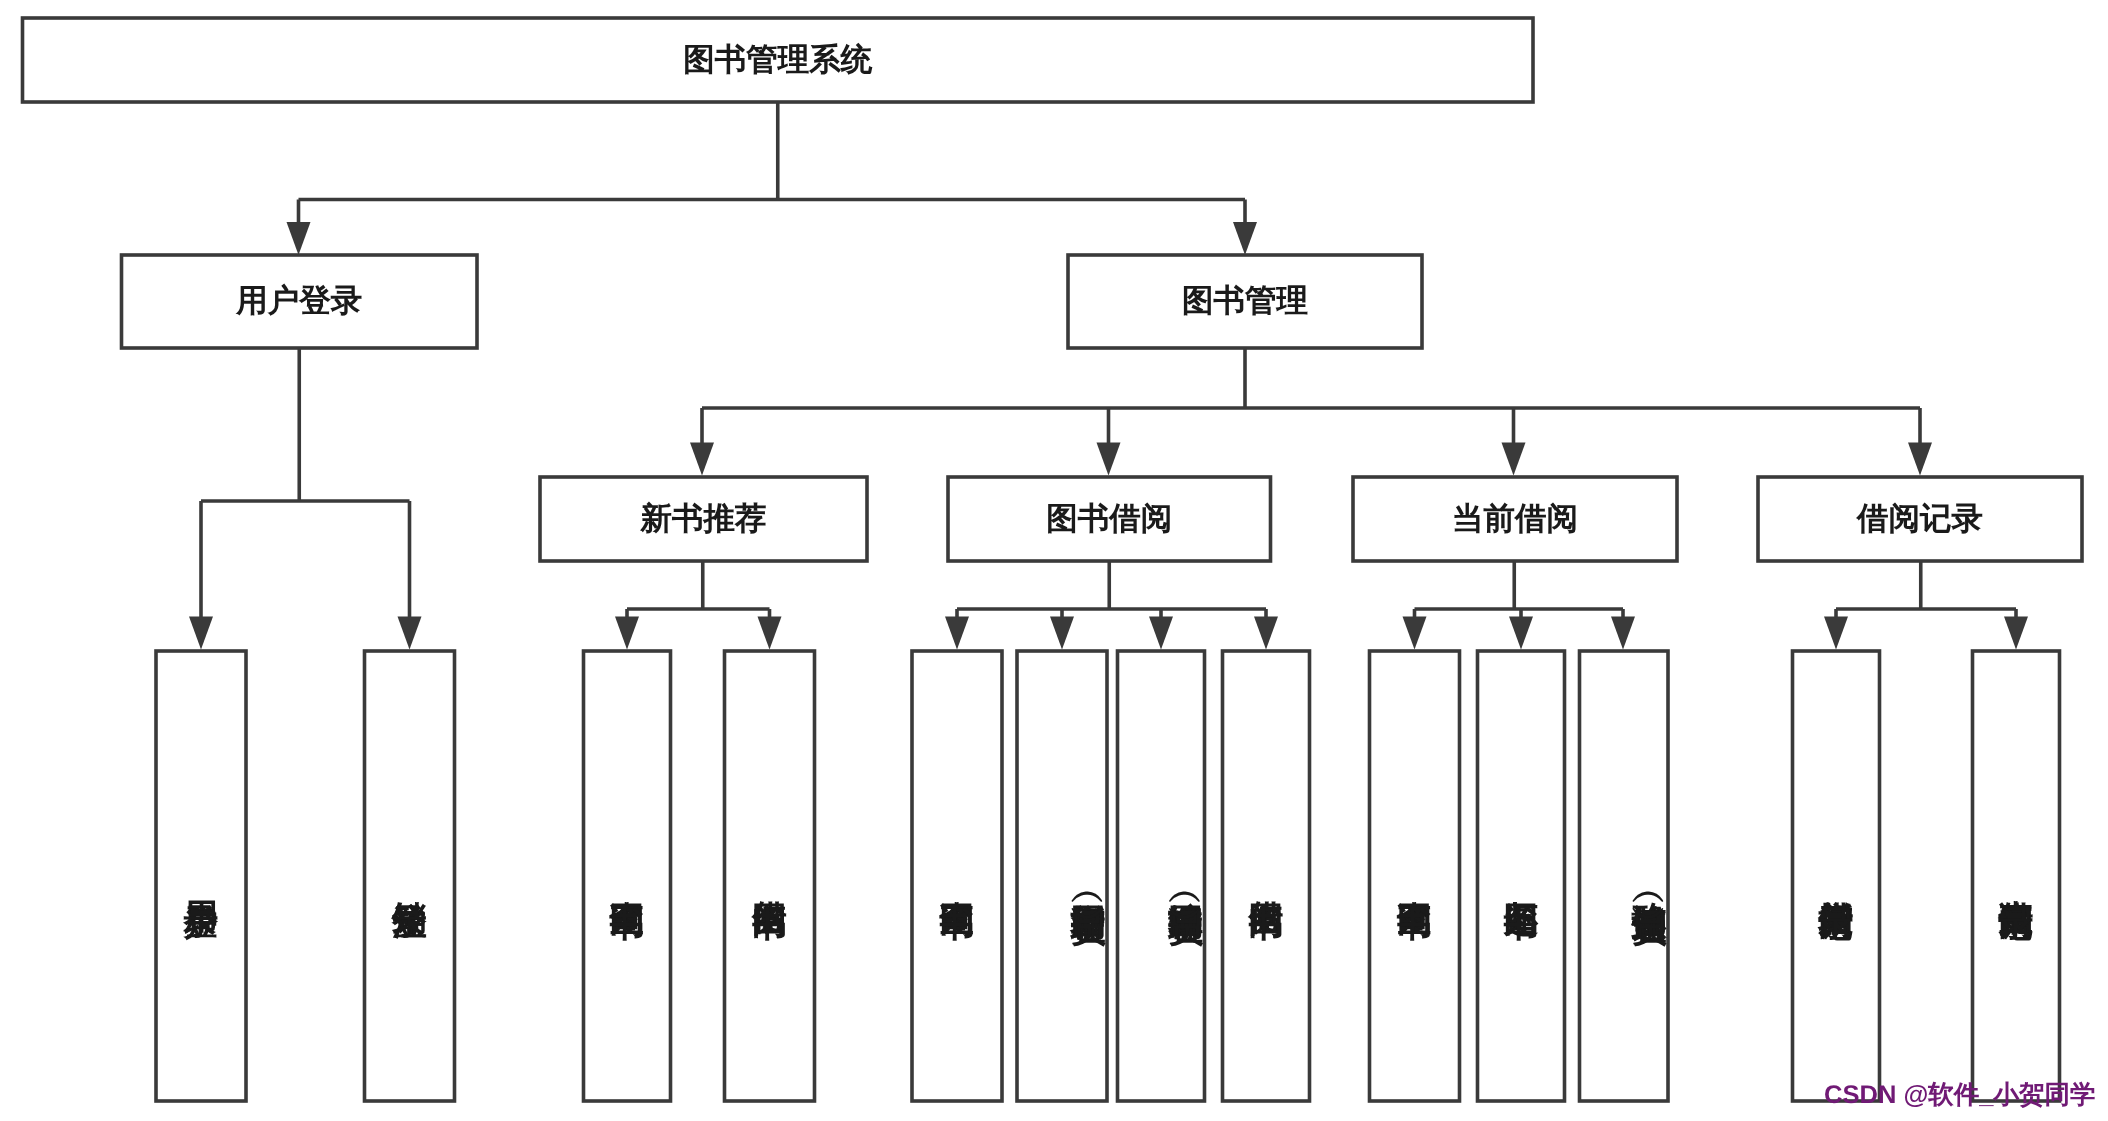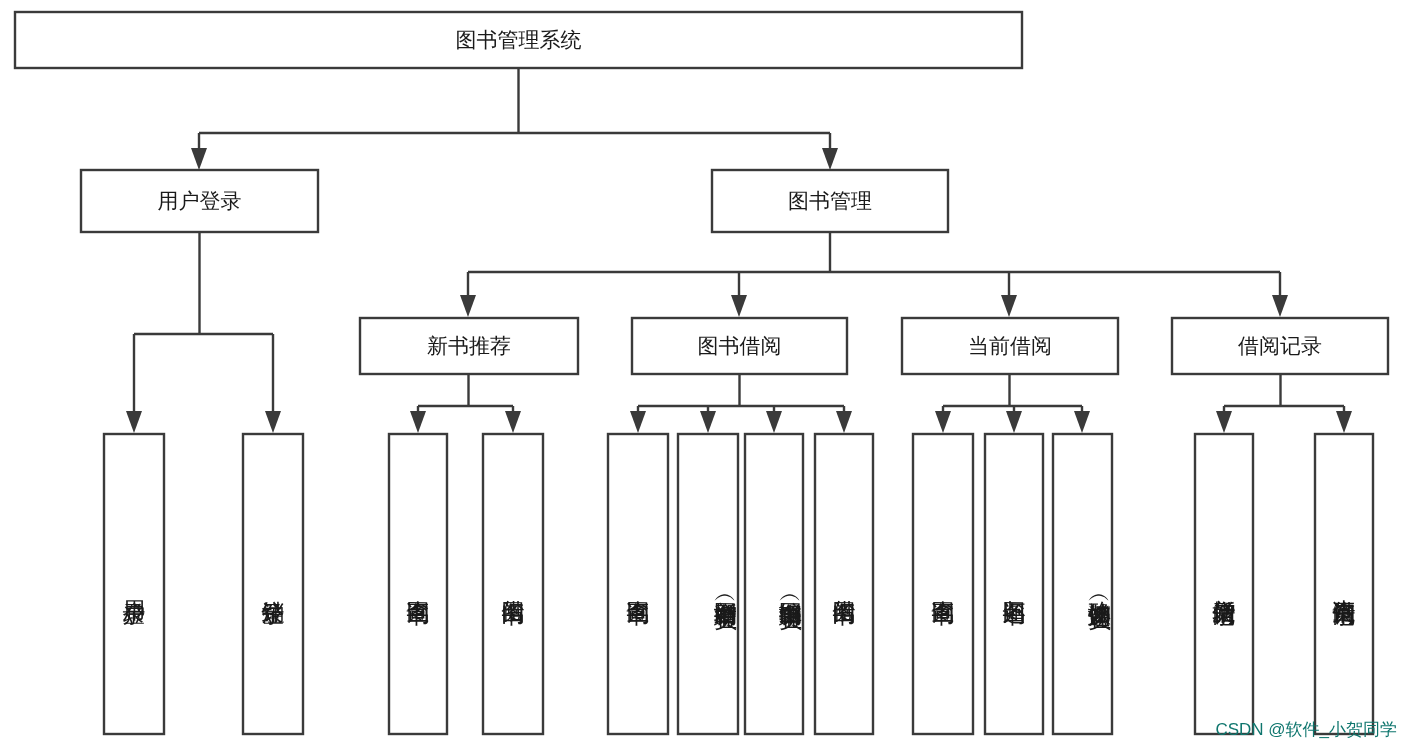--- a/index.html
+++ b/index.html
@@ -10,20 +10,21 @@
   body {
     width: 1405px;
     height: 747px;
     font-family: "Liberation Sans", "DejaVu Sans", sans-serif;
     overflow: hidden;
   }
   #diagram-root {
     position: relative;
     width: 1405px;
     height: 747px;
+    font-weight: bold;
   }
   svg#tree-svg {
     position: absolute;
     top: 0;
     left: 0;
     width: 1405px;
     height: 747px;
     display: block;
   }
   .node-box {
@@ -62,21 +63,21 @@
     justify-content: center;
     white-space: nowrap;
     pointer-events: none;
   }
   .watermark {
     position: absolute;
     right: 8px;
     bottom: 6px;
     font-family: "Liberation Sans", "DejaVu Sans", sans-serif;
     font-size: 17px;
-    color: #0f766e;
+    color: #701a75;
     white-space: nowrap;
   }
 </style>
 </head>
 <body>
 
 <div id="diagram-root">
 
   <svg id="tree-svg" viewBox="0 0 1405 747">
 

